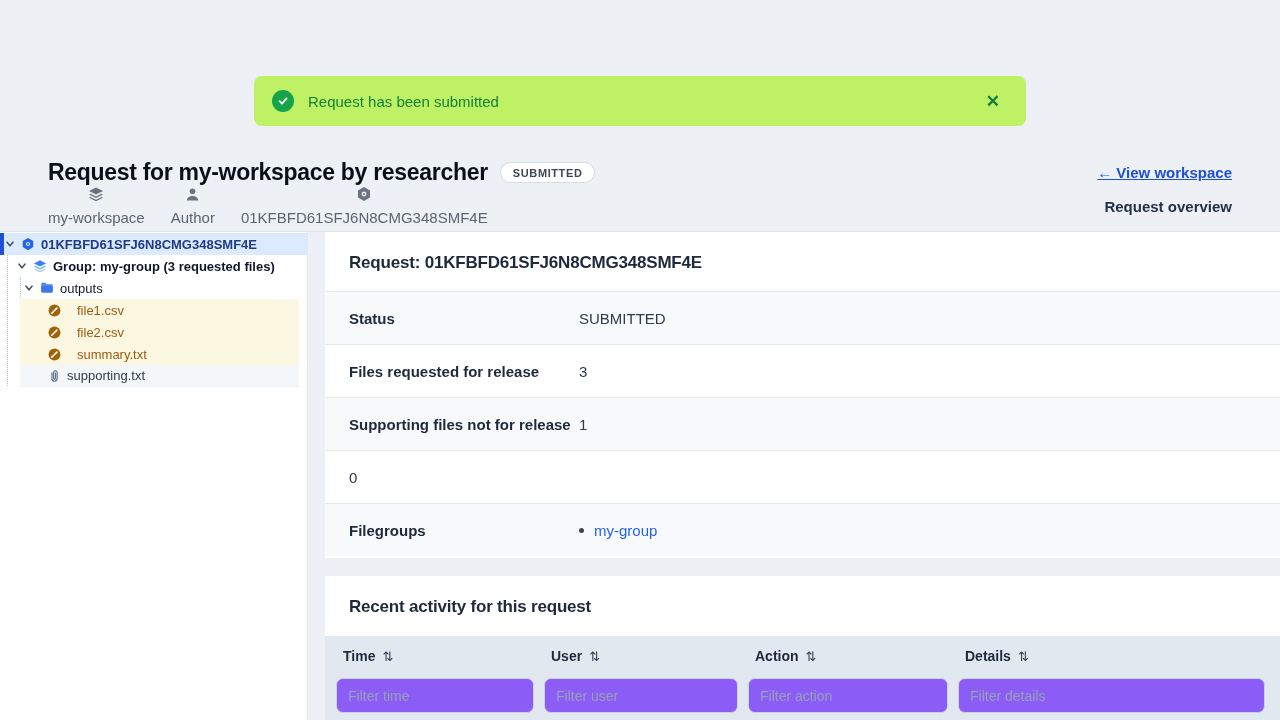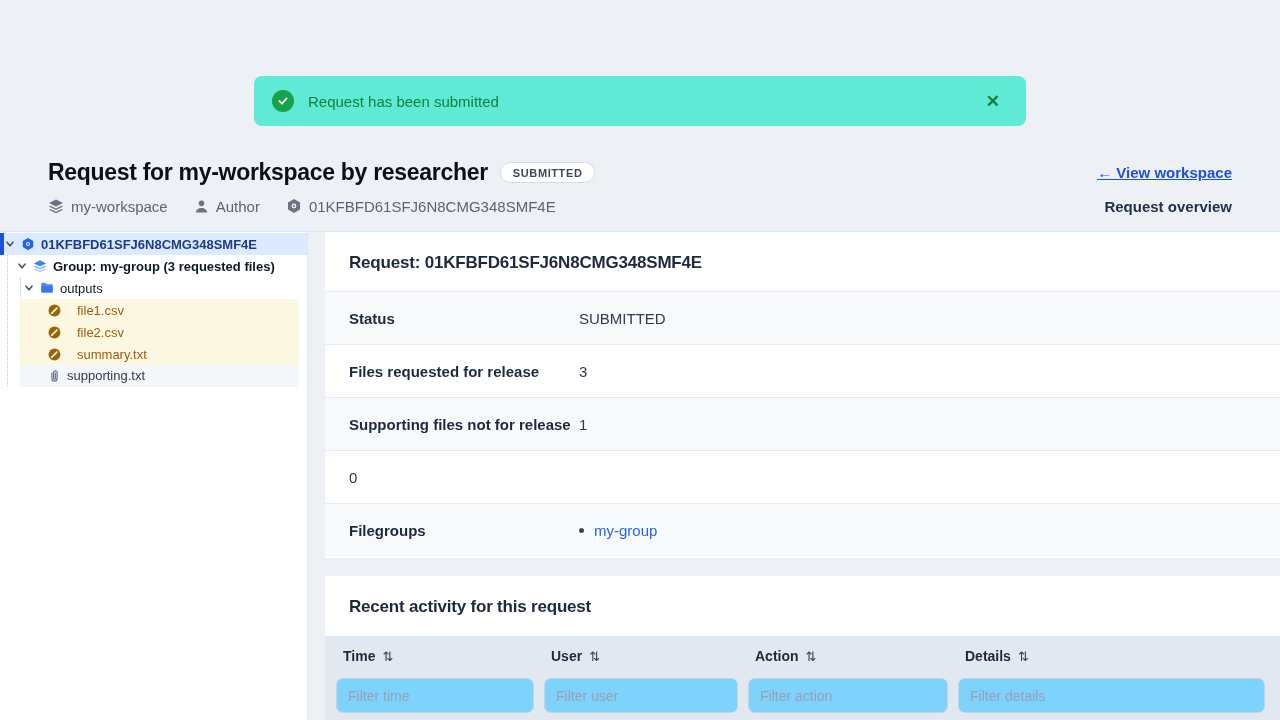--- a/index.html
+++ b/index.html
@@ -14,34 +14,34 @@
   .topbar::after { content:""; position:absolute; left:0; right:0; top:43px; height:4px;
     background:linear-gradient(90deg,#6d95d6 0%,#9c85d9 50%,#d893cb 100%); }
   .logo { font-size:19px; font-weight:800; letter-spacing:-0.2px; cursor:pointer; }
   .logo .p1 { color:#0e2356; }
   .logo .p2 { color:#2057dc; }
   .nav { margin-left:auto; display:flex; align-items:center; gap:46px; }
   .nav-item { font-size:15px; font-weight:700; color:#121d35; cursor:pointer; display:flex; align-items:center; gap:6px; }
   .chev svg { display:block; }
 
   
-  .notice { position:absolute; top:76px; left:254px; width:772px; height:50px; background:#5eead4;
+  .notice { position:absolute; top:76px; left:254px; width:772px; height:50px; background:#bef264;
     border-radius:8px; display:flex; align-items:center; padding:0 22px 0 18px; }
   .notice-check { width:22px; height:22px; border-radius:50%; background:#17a34a; display:flex; align-items:center; justify-content:center; margin-right:14px; flex:none; }
   .notice-text { font-size:15px; color:#15803d; }
   .notice-close { margin-left:auto; color:#15803d; font-size:17px; font-weight:600; cursor:pointer; line-height:1; padding:4px; }
 
   
   .title-row { position:absolute; top:152px; left:48px; right:48px; height:40px; display:flex; align-items:center; }
   .page-title { font-size:23px; font-weight:800; color:#0a0f1a; letter-spacing:-0.3px; }
   .badge { margin-left:12px; background:#fff; border:1px solid #d6dbe1; border-radius:999px;
     font-size:11px; font-weight:700; letter-spacing:0.6px; color:#3f4754; padding:4px 12px 3px; }
   .back-link { margin-left:auto; color:#1f4fd8; font-size:15px; font-weight:700; text-decoration:underline; cursor:pointer; }
   .meta-row { position:absolute; top:194px; left:48px; right:48px; height:24px; display:flex; align-items:center; gap:26px; }
-  .meta-item { display:flex; align-items:center; gap:7px; font-size:15px; color:#5b6472; }
+  .meta-item { display:flex; align-items:center; gap:7px; font-size:15px; color:#5b6472;flex-direction:column; }
   .meta-item svg { display:block; }
   .overview-label { margin-left:auto; font-size:15px; font-weight:600; color:#223049; }
 
   .content-divider { position:absolute; top:231px; left:0; right:0; height:1px; background:#dfe5ec; }
 
   
   .sidebar { position:absolute; top:232px; left:0; bottom:0; width:308px; background:#fff; border-right:1px solid #e2e8f0; }
   .tree { position:relative; padding-top:1px; font-size:13px; color:#111827; }
   .guide { position:absolute; width:0; border-left:1px dotted #b9c2cf; }
   .g0 { left:7px;  top:23px; height:131px; }
@@ -74,21 +74,21 @@
   .fg-link { color:#2563eb; font-size:15px; cursor:pointer; }
 
   .card2 { position:absolute; top:576px; left:325px; right:0; bottom:0; background:#fff; }
   .thead { position:absolute; top:60px; left:0; right:0; bottom:0; background:#e2e8f0; }
   .hcols { display:flex; height:40px; align-items:center; padding:0 8px; }
   .hcol { display:flex; align-items:center; gap:7px; font-size:14px; font-weight:700; color:#1e293b; padding-left:10px; cursor:pointer; }
   .sort { font-size:13px; font-weight:400; color:#334155; }
   .c1 { width:208px; flex:none; } .c2 { width:204px; flex:none; } .c3 { width:210px; flex:none; } .c4 { flex:1; }
   .fcols { display:flex; padding:0 8px; }
   .fcell { padding:2px 7px 0 3px; }
-  .fcell input { width:100%; height:35px; border:1px solid #c9d2de; border-radius:7px; background:#7dd3fc;
+  .fcell input { width:100%; height:35px; border:1px solid #c9d2de; border-radius:7px; background:#8b5cf6;
     font-size:14px; font-family:"Liberation Sans", sans-serif; color:#1e293b; padding:0 11px; outline:none; }
   .fcell input::placeholder { color:#97a1b2; }
 </style>
 </head>
 <body>
 
 <div id="page">
 
 
   <div class="notice">

